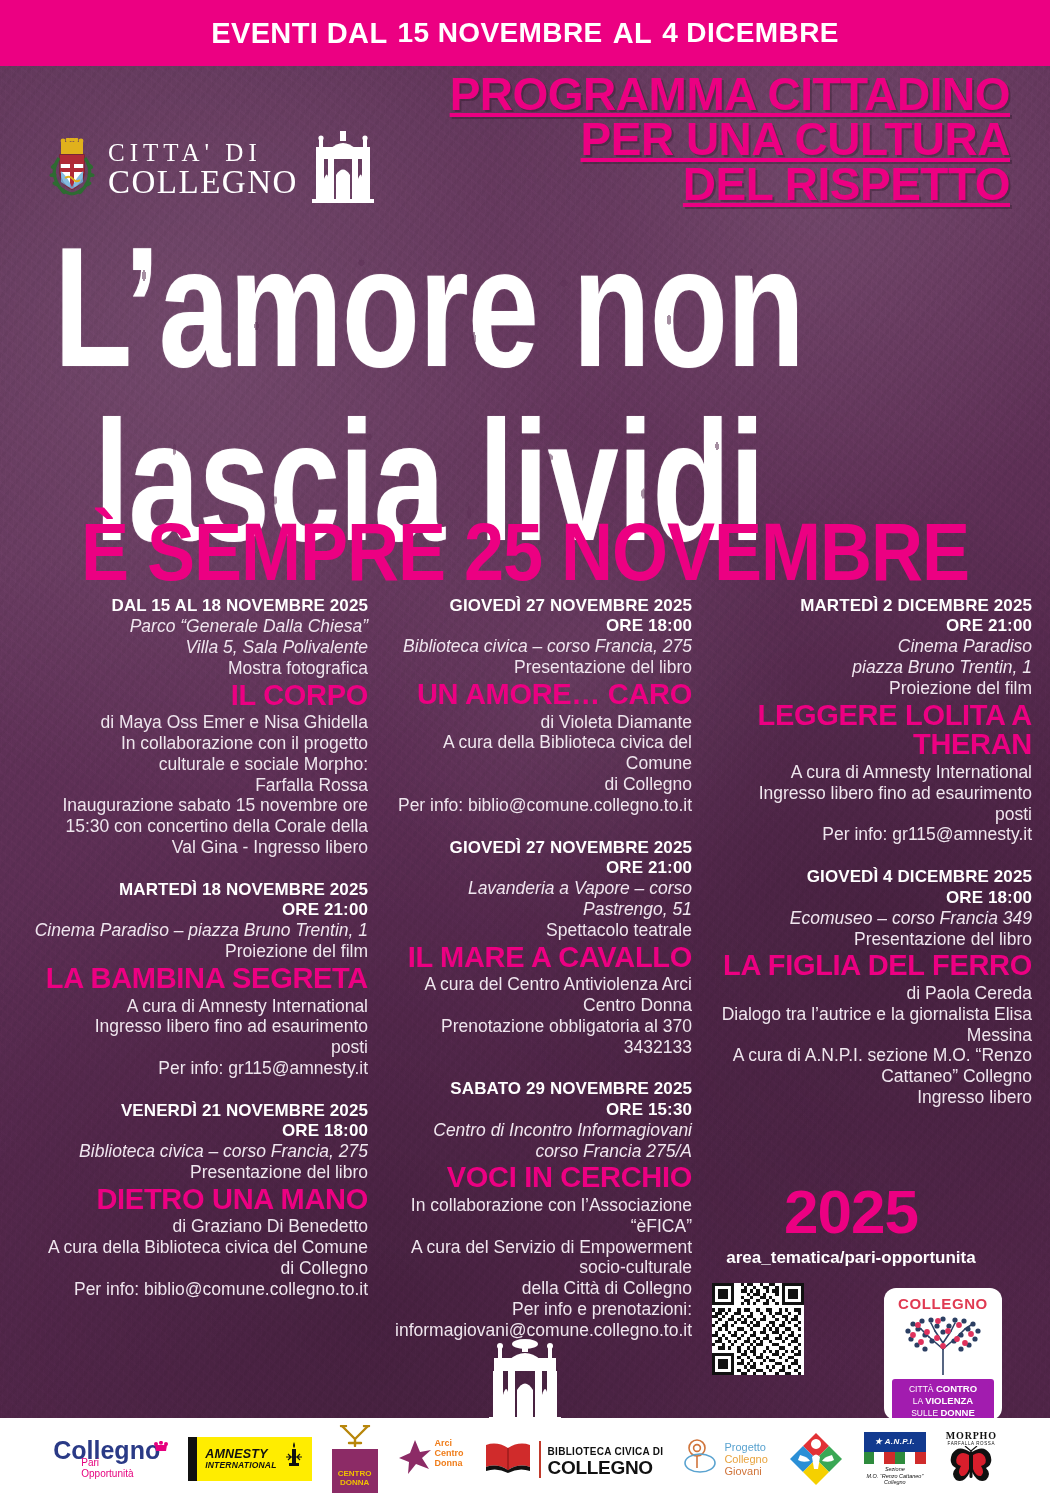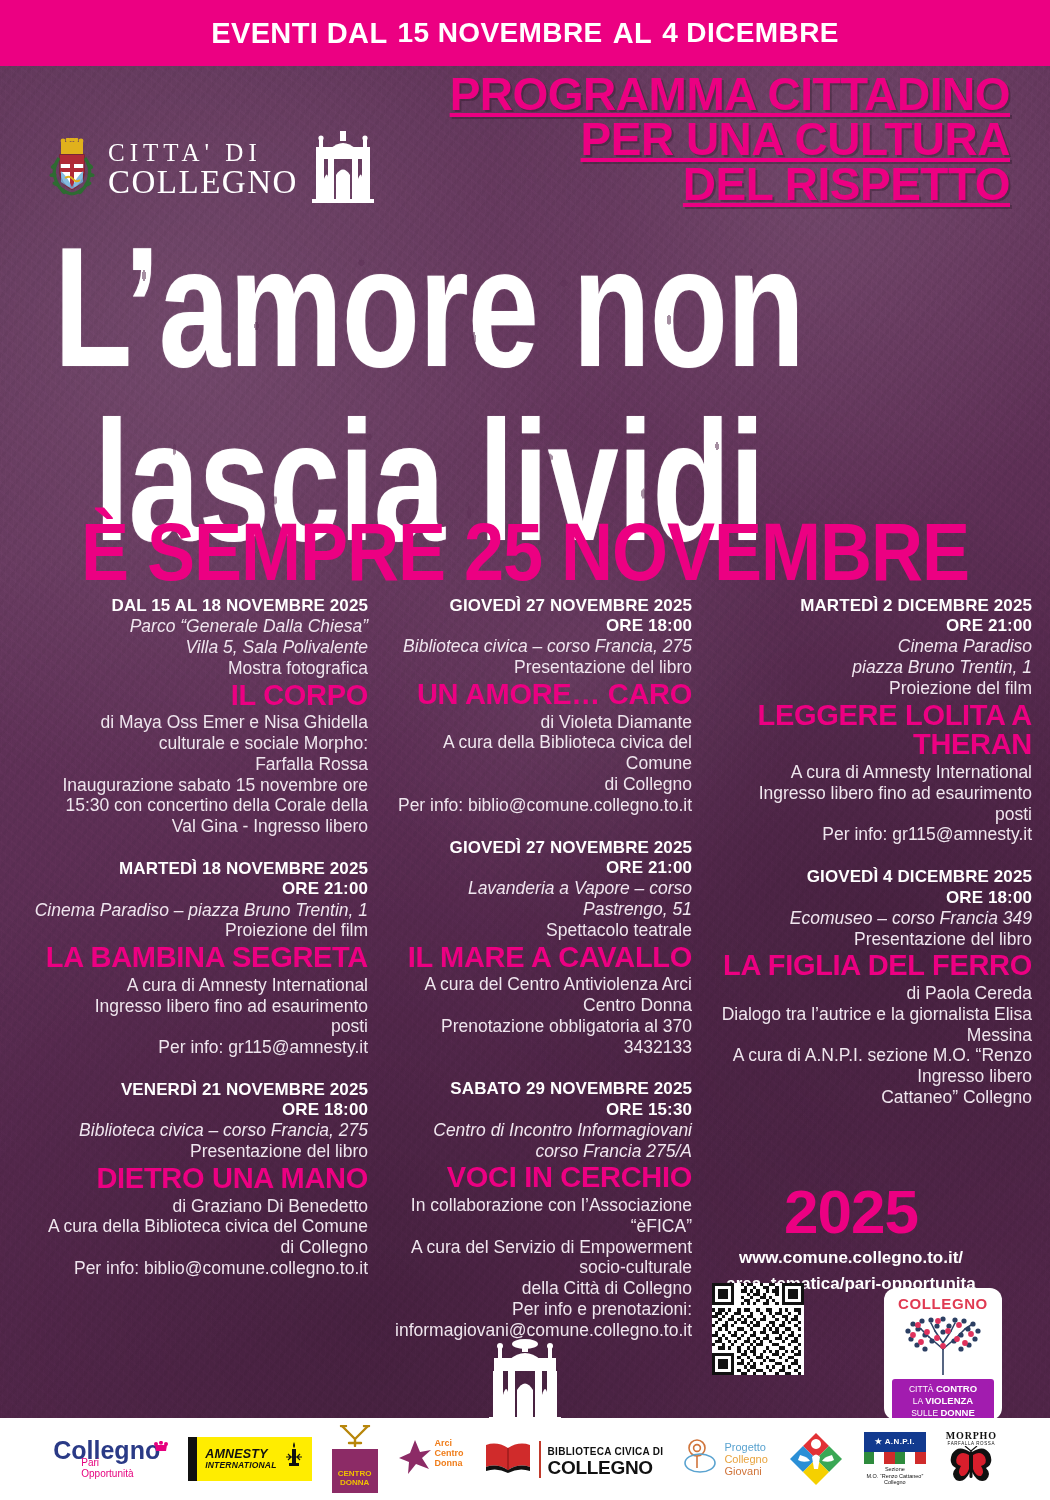--- a/index.html
+++ b/index.html
@@ -153,21 +153,21 @@
   .arcicd .txt{color:#f07d1a;font-weight:bold;font-size:9px;line-height:1.1;}
   .biblio{display:flex;align-items:center;gap:7px;}
   .biblio .bt{border-left:2px solid #c0392b;padding-left:7px;}
   .biblio .bt .b1{font-size:10px;font-weight:bold;color:#111;letter-spacing:.3px;}
   .biblio .bt .b2{font-size:19px;font-weight:bold;color:#111;line-height:.95;letter-spacing:-.3px;}
   .pcg{display:flex;align-items:center;gap:5px;}
   .pcg .t{font-size:11px;line-height:1.1;}
   .pcg .t .a{color:#5aa3d0;}
   .pcg .t .b{color:#e8a33d;}
   .pcg .t .c{color:#d0743a;}
-  .anpi{display:flex;flex-direction:column;align-items:center;}
+  .anpi{display:flex;flex-direction:column;align-items:center;font-style:italic;}
   .anpi .flag{width:62px;height:20px;background:#123a8f;color:#fff;font-size:8px;font-weight:bold;
     display:flex;align-items:center;justify-content:center;letter-spacing:.4px;}
   .anpi .bars{width:62px;height:12px;display:flex;}
   .anpi .bars i{flex:1;}
   .anpi .sub{font-size:5.5px;color:#111;text-align:center;line-height:1.25;margin-top:2px;}
   .morpho{display:flex;flex-direction:column;align-items:center;}
   .morpho .mt{font-family:"Liberation Serif",serif;font-weight:bold;font-size:10px;letter-spacing:.8px;color:#111;}
   .morpho .ms{font-size:4.5px;letter-spacing:.6px;color:#111;}
 </style>
 </head>
@@ -263,20 +263,21 @@
   <div class="cols">
 
     <div class="col col1">
       <div class="evt">
         <div class="ln date">DAL 15 AL 18 NOVEMBRE 2025</div>
         <div class="ln place">Parco “Generale Dalla Chiesa”</div>
         <div class="ln place">Villa 5, Sala Polivalente</div>
         <div class="ln kind">Mostra fotografica</div>
         <div class="ln title">IL CORPO</div>
         <div class="ln">di Maya Oss Emer e Nisa Ghidella</div>
+        <div class="ln">In collaborazione con il progetto</div>
         <div class="ln">culturale e sociale Morpho:</div>
         <div class="ln">Farfalla Rossa</div>
         <div class="ln">Inaugurazione sabato 15 novembre ore</div>
         <div class="ln">15:30 con concertino della Corale della</div>
         <div class="ln">Val Gina - Ingresso libero</div>
       </div>
       <div class="evt">
         <div class="ln date">MARTEDÌ 18 NOVEMBRE 2025</div>
         <div class="ln time">ORE 21:00</div>
         <div class="ln place">Cinema Paradiso – piazza Bruno Trentin, 1</div>
@@ -355,29 +356,28 @@
       <div class="evt">
         <div class="ln date">GIOVEDÌ 4 DICEMBRE 2025</div>
         <div class="ln time">ORE 18:00</div>
         <div class="ln place">Ecomuseo – corso Francia 349</div>
         <div class="ln kind">Presentazione del libro</div>
         <div class="ln title">LA FIGLIA DEL FERRO</div>
         <div class="ln">di Paola Cereda</div>
         <div class="ln">Dialogo tra l’autrice e la giornalista Elisa</div>
         <div class="ln">Messina</div>
         <div class="ln">A cura di A.N.P.I. sezione M.O. “Renzo</div>
+        <div class="ln">Cattaneo” Collegno</div>
         <div class="ln">Ingresso libero</div>
-        <div class="ln">Cattaneo” Collegno</div>
       </div>
     </div>
   </div>
 
   <div class="yearblock">
     <div class="year">2025</div>
-    <div class="url">www.comune.collegno.to.it/</div>
     <div class="url">area_tematica/pari-opportunita</div>
   </div>
 
   <div class="qr">
     <svg width="92" height="92" viewBox="0 0 29 29" shape-rendering="crispEdges">
       <rect width="29" height="29" fill="#fff"></rect>
       <g fill="#111">
         <path d="M0 0h7v7h-7z"></path>
           <path d="M1 1h5v5h-5z" fill="#fff"></path>
           <path d="M2 2h3v3h-3z"></path>

